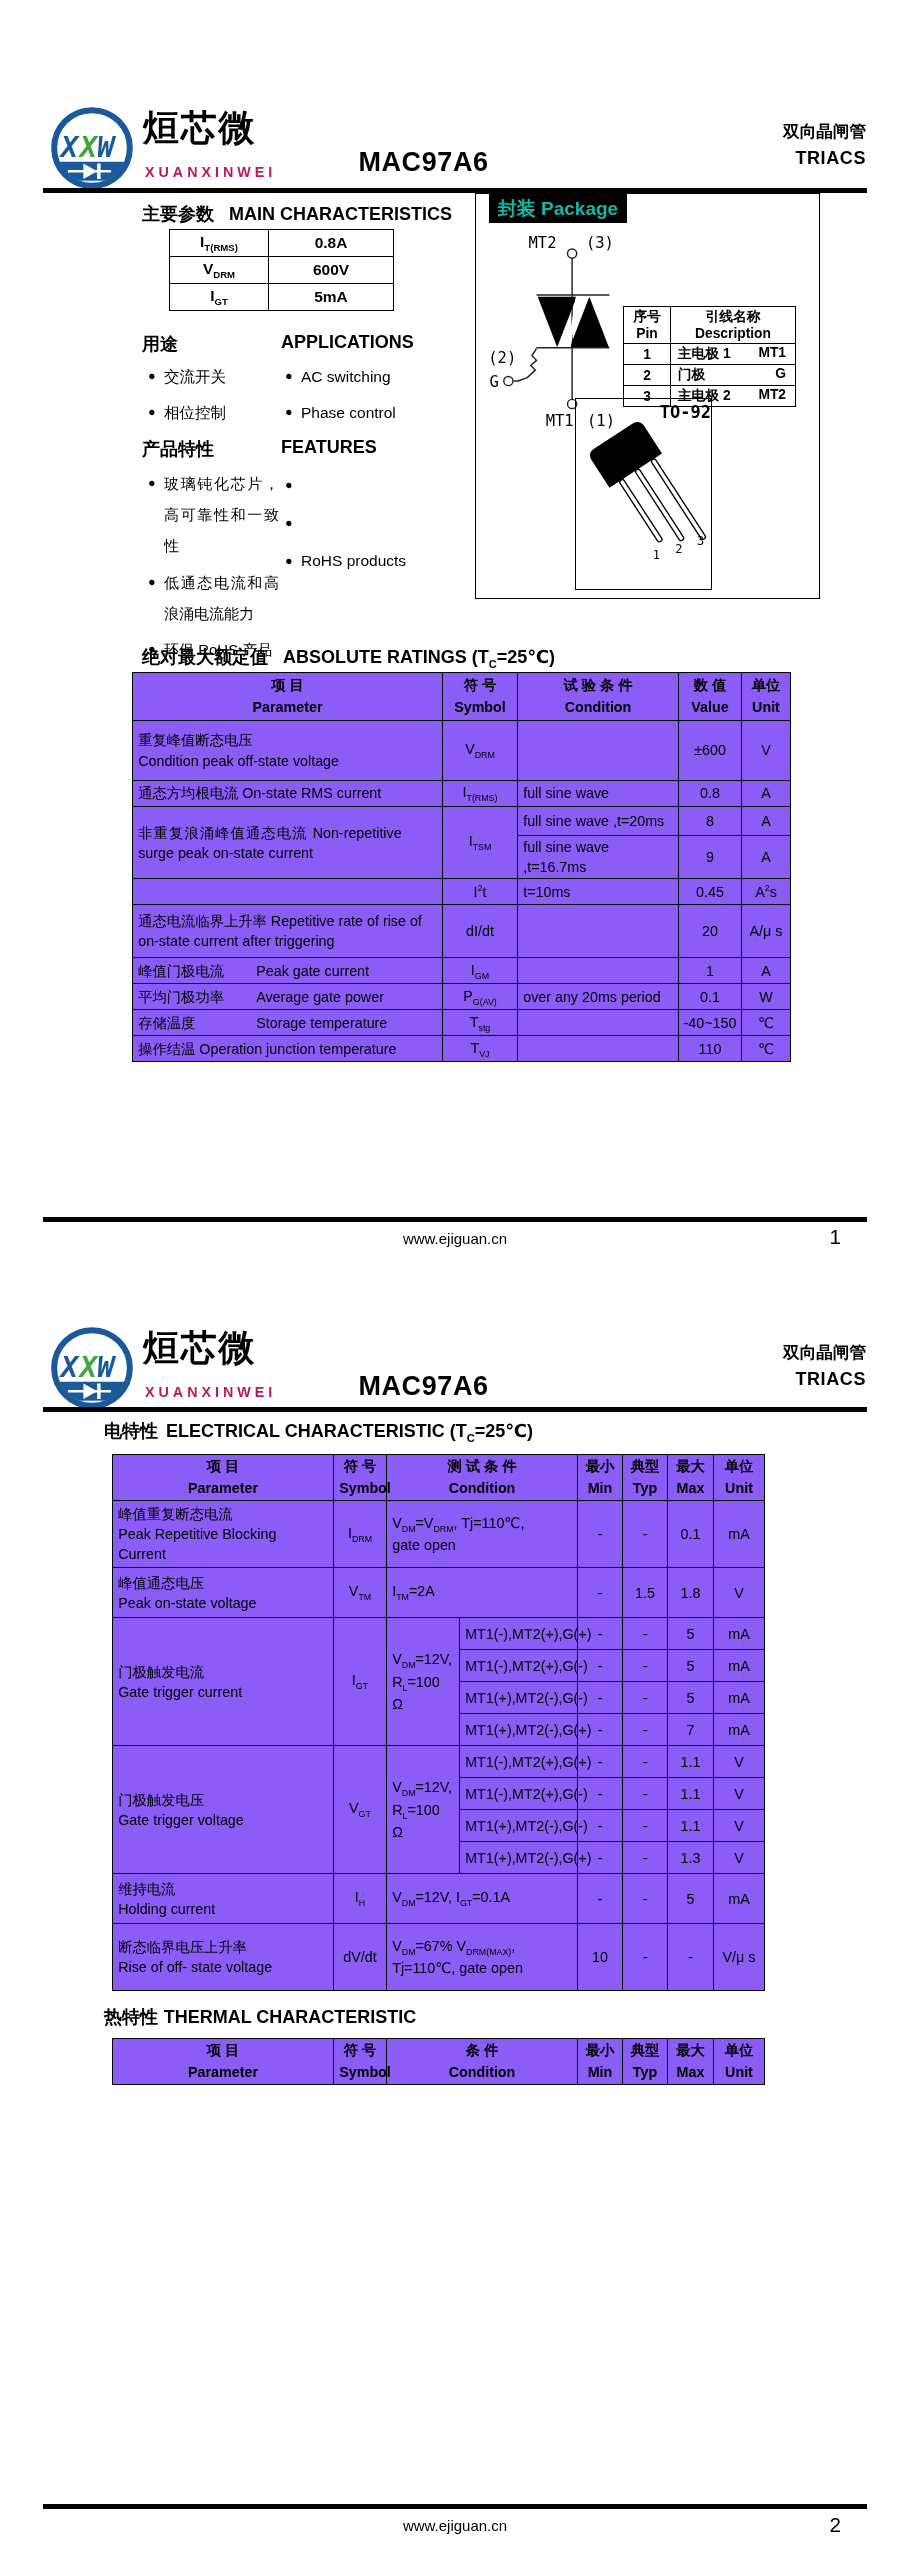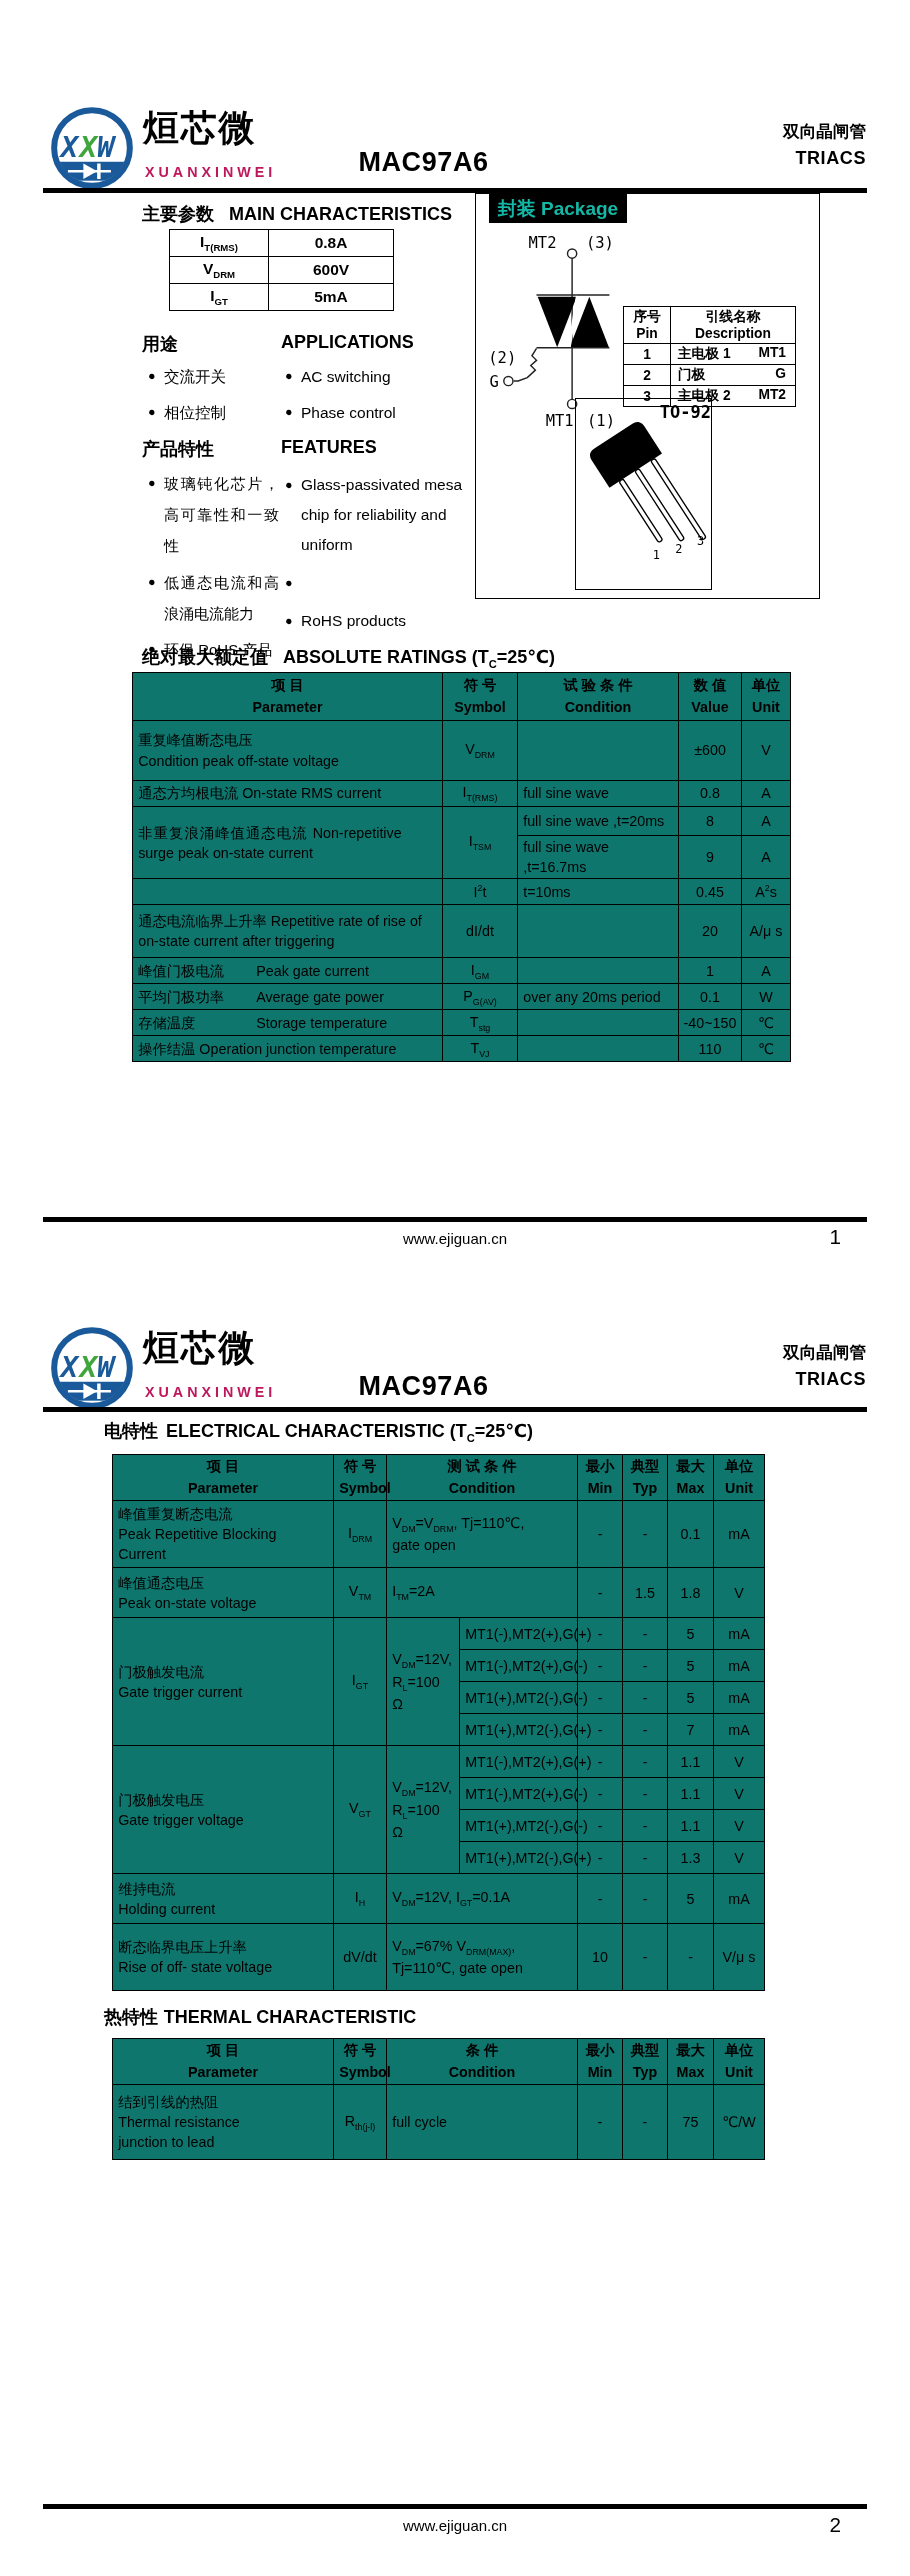--- a/index.html
+++ b/index.html
@@ -41,21 +41,21 @@
   .to92box .t { font-family:"DejaVu Sans Mono","Liberation Mono",monospace; font-size:17px; font-weight:700; margin-top:3.4px; }
 
   
   .ptable { border-collapse:collapse; table-layout:fixed;margin-top:44px; }
   .ptable td, .ptable th { border:1.4px solid #000; font-size:13.8px; font-weight:700; text-align:center; }
   .ptable th .l { display:block; line-height:1.25; }
   .ptable .desc { text-align:right; }
   .ptable .desc .in { display:flex; justify-content:space-between; padding:0 8px 0 5.7px; }
 
   
-  .dtable { border-collapse:collapse; table-layout:fixed; background:#0f766e; }
+  .dtable { border-collapse:collapse; table-layout:fixed; background:#8b5cf6; }
   .dtable th, .dtable td { border:1.4px solid #000; padding:1.1px 5.2px; }
   .dtable th { font-size:14.3px; font-weight:700; text-align:center; line-height:1.5; }
   .dtable th .l { display:block; }
   .dtable td { font-size:14.3px; font-weight:400; line-height:1.4; }
   .dtable td.c { text-align:center; padding:1.1px 2.3px; }
   .dtable .stack span { display:block; }
   .dtable .gap { display:inline-block; min-width:118px; }
   .cond2 { line-height:1.9; }
 
   
@@ -158,21 +158,20 @@
           <span class="txt" style="width:115px;">低通态电流和高浪涌电流能力</span>
         </div>
       <div class="item">
           <span class="dot" style="line-height:31px;">●</span>
           <span class="txt" style="width:120px;white-space:nowrap;">环保 RoHS 产品</span>
         </div>
     </div>
     <div class="abs blist feat feat-en" style="left:285px;top:470px;width:198px;">
       <div class="item" style="margin-bottom:8px;">
           <span class="dot" style="line-height:30px;">●</span>
-          <span class="txt" style="width:178px;"><span>Glass-passivated mesa chip for reliability and uniform</span></span>
         </div>
       <div class="item" style="margin-bottom:8px;">
           <span class="dot" style="line-height:30px;">●</span>
         </div>
       <div class="item">
           <span class="dot" style="line-height:30px;">●</span>
           <span class="txt" style="width:178px;"><span>RoHS products</span></span>
         </div>
     </div>
 
@@ -605,33 +604,20 @@
             </th>
         <th>
               <span class="l">最大</span>
               <span class="l">Max</span>
             </th>
         <th>
               <span class="l">单位</span>
               <span class="l">Unit</span>
             </th>
       </tr>
-      <tr style="height:75px;">
-        <td class="stack">
-              <span>结到引线的热阻</span>
-              <span>Thermal resistance</span>
-              <span>junction to lead</span>
-            </td>
-        <td class="c"><span>R</span><sub>th(j-l)</sub></td>
-        <td>full cycle</td>
-        <td class="c">-</td>
-        <td class="c">-</td>
-        <td class="c">75</td>
-        <td class="c">℃/W</td>
-      </tr>
     </tbody>
       </table>
 
     <div class="rule" style="top:2504px;height:4.6px;"></div>
     <div class="abs foot-url" style="top:2517px;left:0;">www.ejiguan.cn</div>
     <div class="abs foot-page" style="top:2513px;right:69px;">2</div>
   </section>
 
 </div>
 

